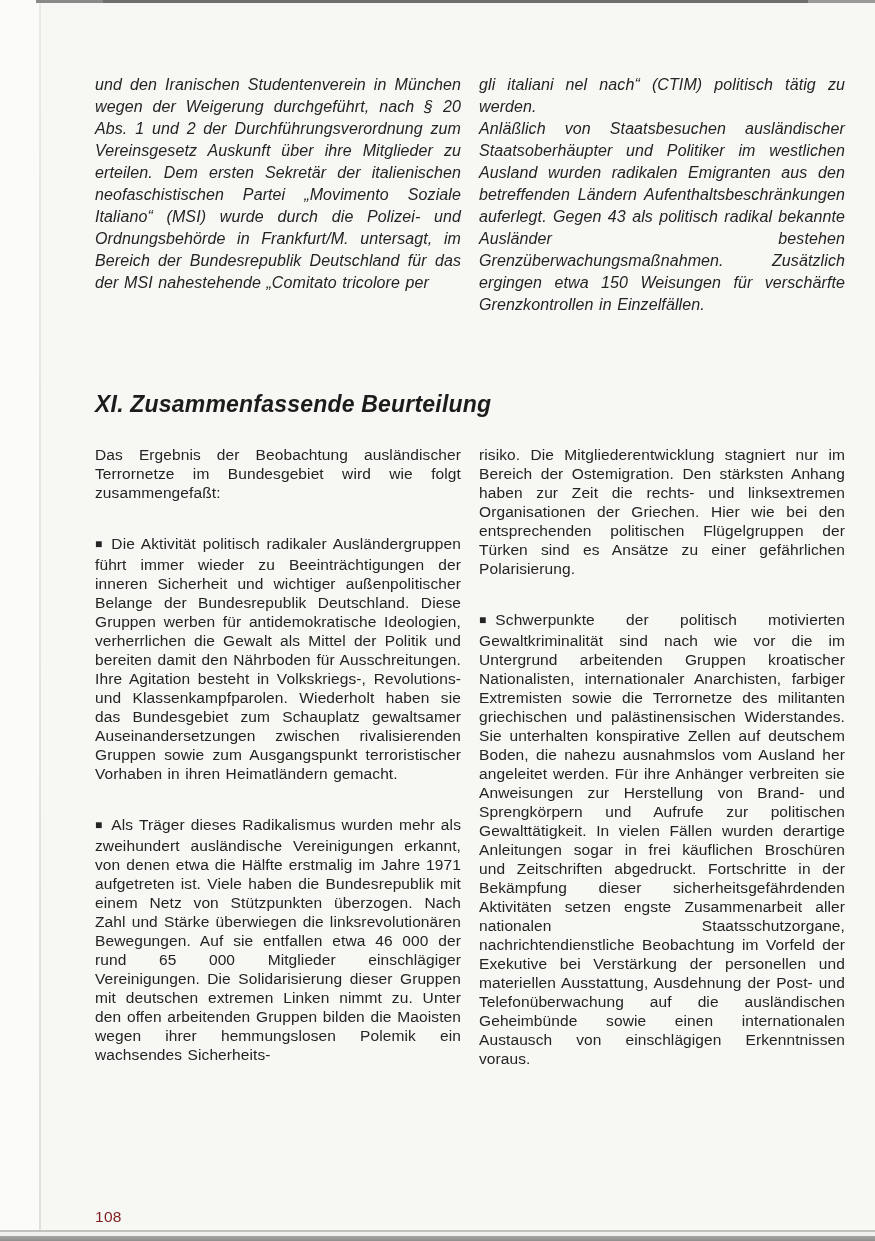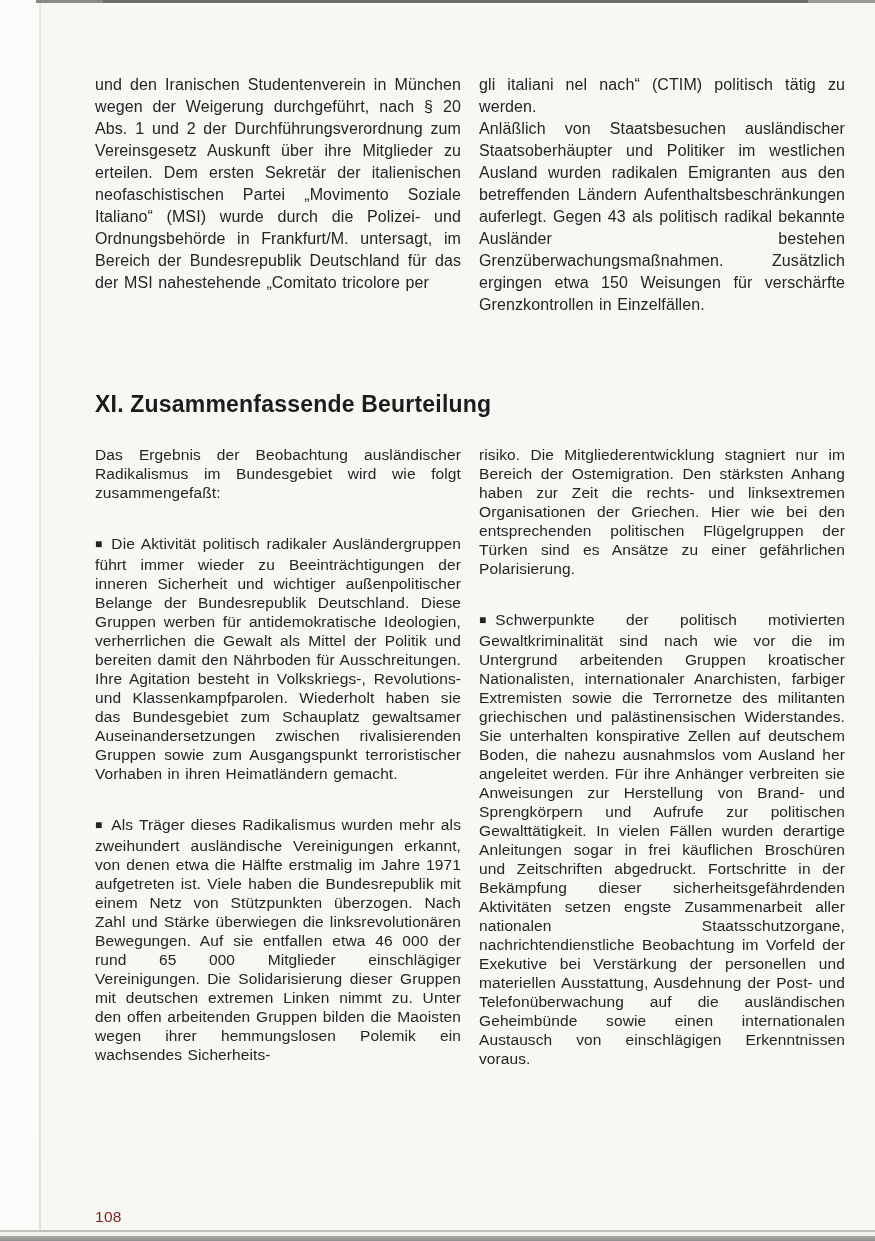--- a/index.html
+++ b/index.html
@@ -44,28 +44,30 @@
   .para {
     margin: 0;
     text-align: justify;
     text-align-last: left;
     word-spacing: 1px;
     letter-spacing: .1px;
   }
   .top-section .para {
     font-size: 16px;
     line-height: 22px;
+    font-style: italic;
   }
   .heading {
     margin: 74px 0 0 0;
     font-size: 23px;
     line-height: 28px;
     font-weight: 700;
     letter-spacing: .2px;
     color: #1c1c1c;
+    font-style: italic;
   }
   .body-section { margin-top: 27px; }
   .body-section .para {
     font-size: 15.5px;
     line-height: 19px;
   }
   .bullet { margin-top: 32px; }
   .sq {
     display: inline-block;
     font-size: 12px;
@@ -98,21 +100,21 @@
       <div class="col">
         <p class="para">gli italiani nel nach“ (CTIM) politisch tätig zu werden.</p>
         <p class="para">Anläßlich von Staatsbesuchen ausländischer Staatsoberhäupter und Politiker im westlichen Ausland wurden radikalen Emigranten aus den betreffenden Ländern Aufenthaltsbeschränkungen auferlegt. Gegen 43 als politisch radikal bekannte Ausländer bestehen Grenzüberwachungsmaßnahmen. Zusätzlich ergingen etwa 150 Weisungen für verschärfte Grenzkontrollen in Einzelfällen.</p>
       </div>
     </section>
 
     <h1 class="heading">XI. Zusammenfassende Beurteilung</h1>
 
     <section class="cols body-section">
       <div class="col">
-        <p class="para">Das Ergebnis der Beobachtung ausländischer Radikalismus im Bundesgebiet wird wie folgt zusammengefaßt:</p>
+        <p class="para">Das Ergebnis der Beobachtung ausländischer Terrornetze im Bundesgebiet wird wie folgt zusammengefaßt:</p>
 
         <p class="para bullet"><span class="sq">■</span><span>Die Aktivität politisch radikaler Ausländergruppen führt immer wieder zu Beeinträchtigungen der inneren Sicherheit und wichtiger außenpolitischer Belange der Bundesrepublik Deutschland. Diese Gruppen werben für antidemokratische Ideologien, verherrlichen die Gewalt als Mittel der Politik und bereiten damit den Nährboden für Ausschreitungen. Ihre Agitation besteht in Volkskriegs-, Revolutions- und Klassenkampfparolen. Wiederholt haben sie das Bundesgebiet zum Schauplatz gewaltsamer Auseinandersetzungen zwischen rivalisierenden Gruppen sowie zum Ausgangspunkt terroristischer Vorhaben in ihren Heimatländern gemacht.</span></p>
 
         <p class="para bullet"><span class="sq">■</span><span>Als Träger dieses Radikalismus wurden mehr als zweihundert ausländische Vereinigungen erkannt, von denen etwa die Hälfte erstmalig im Jahre 1971 aufgetreten ist. Viele haben die Bundesrepublik mit einem Netz von Stützpunkten überzogen. Nach Zahl und Stärke überwiegen die linksrevolutionären Bewegungen. Auf sie entfallen etwa 46 000 der rund 65 000 Mitglieder einschlägiger Vereinigungen. Die Solidarisierung dieser Gruppen mit deutschen extremen Linken nimmt zu. Unter den offen arbeitenden Gruppen bilden die Maoisten wegen ihrer hemmungslosen Polemik ein wachsendes Sicherheits-</span></p>
       </div>
 
       <div class="col">
         <p class="para">risiko. Die Mitgliederentwicklung stagniert nur im Bereich der Ostemigration. Den stärksten Anhang haben zur Zeit die rechts- und linksextremen Organisationen der Griechen. Hier wie bei den entsprechenden politischen Flügelgruppen der Türken sind es Ansätze zu einer gefährlichen Polarisierung.</p>
 
         <p class="para bullet"><span class="sq">■</span><span>Schwerpunkte der politisch motivierten Gewaltkriminalität sind nach wie vor die im Untergrund arbeitenden Gruppen kroatischer Nationalisten, internationaler Anarchisten, farbiger Extremisten sowie die Terrornetze des militanten griechischen und palästinensischen Widerstandes. Sie unterhalten konspirative Zellen auf deutschem Boden, die nahezu ausnahmslos vom Ausland her angeleitet werden. Für ihre Anhänger verbreiten sie Anweisungen zur Herstellung von Brand- und Sprengkörpern und Aufrufe zur politischen Gewalttätigkeit. In vielen Fällen wurden derartige Anleitungen sogar in frei käuflichen Broschüren und Zeitschriften abgedruckt. Fortschritte in der Bekämpfung dieser sicherheitsgefährdenden Aktivitäten setzen engste Zusammenarbeit aller nationalen Staatsschutzorgane, nachrichtendienstliche Beobachtung im Vorfeld der Exekutive bei Verstärkung der personellen und materiellen Ausstattung, Ausdehnung der Post- und Telefonüberwachung auf die ausländischen Geheimbünde sowie einen internationalen Austausch von einschlägigen Erkenntnissen voraus.</span></p>

